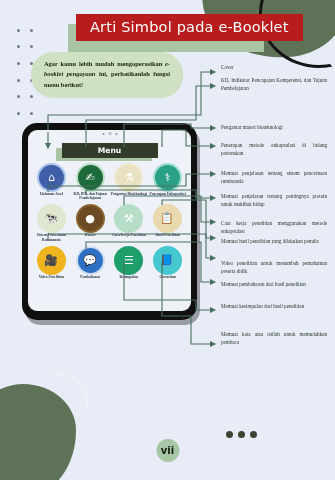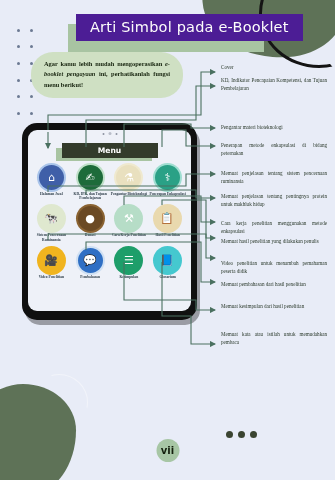--- a/index.html
+++ b/index.html
@@ -56,21 +56,21 @@
 
   
   .title-wrap { position:absolute; left:76px; top:14px; }
   .title-shadow {
     position:absolute; left:-8px; top:10px;
     width:196px; height:28px;
     background:#a8c4a2;
   }
   .title-bar {
     position:relative;
-    background:#4c1d95;
+    background:#b91c1c;
     color:#fdfdfb;
     padding:5px 14px 6px 14px;
     font-family:"DejaVu Sans", sans-serif;
     font-size:14.5px;
     letter-spacing:.2px;
     white-space:nowrap;
   }
 
   
   .bubble {

